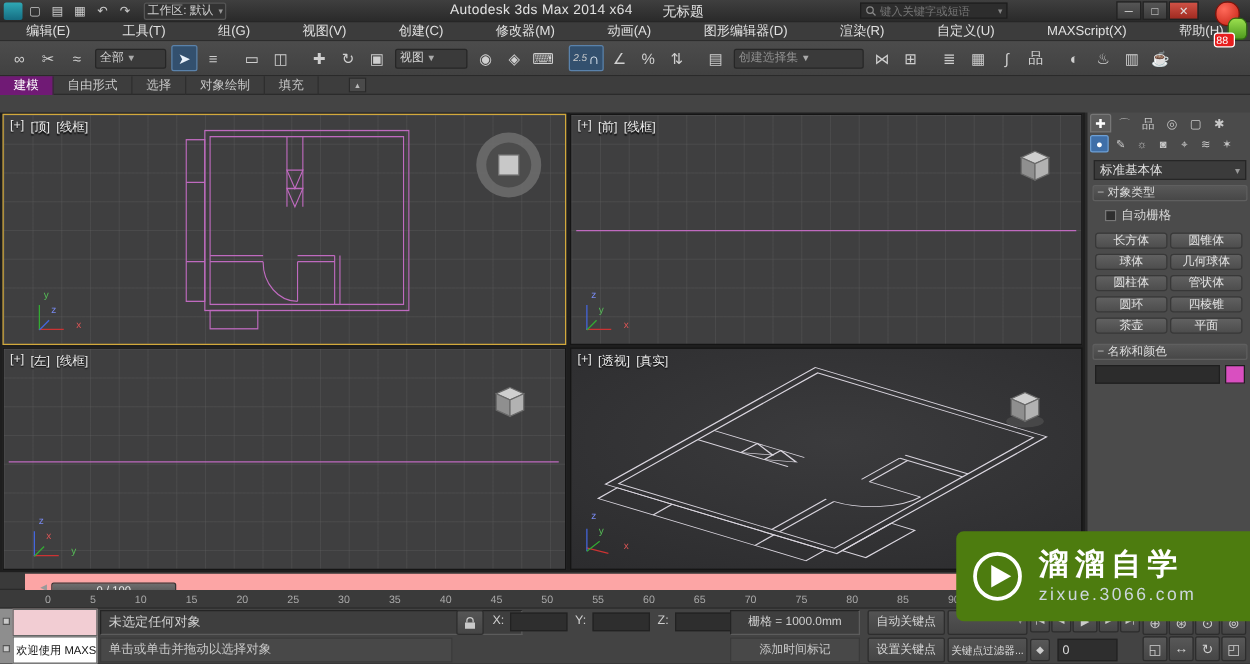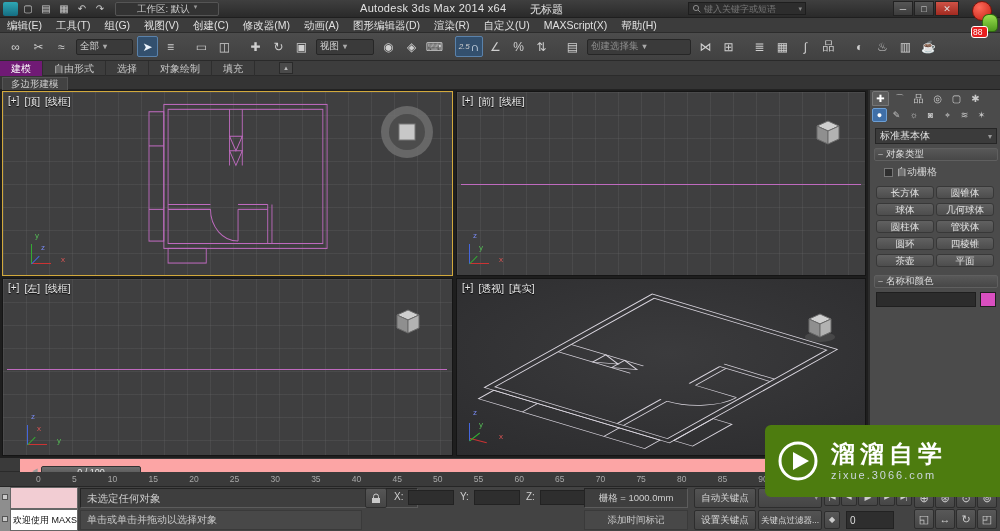--- a/index.html
+++ b/index.html
@@ -1,35 +1,35 @@
 <!DOCTYPE html>
 <html><head>
 <meta charset="utf-8">
 <style>
   *{margin:0;padding:0;box-sizing:border-box}
   body{background:#1b1b1b;font-family:"Liberation Sans",sans-serif}
   #app{position:relative;width:1000px;height:531px;background:#444;overflow:hidden;color:#ddd}
   
   #titlebar{position:absolute;left:0;top:0;width:1000px;height:18px;background:linear-gradient(#3f3f3f,#2a2a2a);border-bottom:1px solid #1f1f1f;display:flex;align-items:center;font-size:10.5px}
   .qbtn{width:16px;height:14px;margin:0 1px;display:flex;align-items:center;justify-content:center;color:#c9c9c9;font-size:10px}
-  #workspace{display:flex;align-items:flex-start;gap:4px;background:#333;border:1px solid #555;border-radius:2px;height:14px;padding:0 21px;margin-left:6px;color:#ccc;font-size:9.5px}
+  #workspace{display:flex;align-items:center;gap:4px;background:#333;border:1px solid #555;border-radius:2px;height:14px;padding:0 2px;margin-left:6px;color:#ccc;font-size:9.5px}
   #win-title{position:absolute;left:360px;top:2px;color:#e2e2e2;font-size:11px;letter-spacing:.3px}
   #doc-title{position:absolute;left:530px;top:2px;color:#e2e2e2;font-size:11px}
   #searchbox{position:absolute;left:688px;top:2px;width:118px;height:13px;background:#2d2d2d;border:1px solid #1e1e1e;display:flex;align-items:center;gap:3px;padding:0 3px}
   #searchbox input{flex:1;background:transparent;border:none;outline:none;color:#999;font-size:9px;min-width:0}
   .winbtn{position:absolute;top:1px;width:20px;height:15px;background:linear-gradient(#565656,#3c3c3c);border:1px solid #222;color:#ddd;font-size:9px;display:flex;align-items:center;justify-content:center}
   #btn-close{background:linear-gradient(#d05246,#a02a20);width:24px}
   
   #overlay-icon{position:absolute;right:2px;top:0;width:34px;height:44px;z-index:60}
   #overlay-circle{position:absolute;right:6px;top:1px;width:20px;height:20px;border-radius:50%;background:radial-gradient(circle at 35% 30%,#ff6a5a,#c41f12);border:1px solid #7d130b}
   #overlay-char{position:absolute;right:0;top:14px;width:16px;height:18px;border-radius:40% 40% 30% 30%;background:linear-gradient(#9adf4e,#4f9a1e);border:1px solid #2e6b10}
   #overlay-badge{position:absolute;right:10px;top:26px;min-width:17px;height:12px;background:#e71e1e;border:1px solid #fff;border-radius:3px;color:#fff;font-size:8.5px;line-height:10px;padding:0 1px}
   
   #menubar{position:absolute;left:0;top:18px;width:1000px;height:15px;background:#3c3c3c;border-bottom:1px solid #2c2c2c;display:flex;align-items:center;font-size:10.5px}
-  .menu-item{padding:0 7px;color:#e0e0e0;height:15px;line-height:15px}
+  .menu-item{padding:0 21px;color:#e0e0e0;height:15px;line-height:15px}
   
   #toolbar{position:absolute;left:0;top:33px;width:1000px;height:28px;background:linear-gradient(#4c4c4c,#414141);border-bottom:1px solid #2a2a2a;display:flex;align-items:center;padding-left:4px}
   .tbtn{width:21px;height:21px;margin:0 1px;display:flex;align-items:center;justify-content:center;color:#cfcfcf;font-size:12px;border:1px solid transparent;border-radius:2px}
   .tbtn.active{background:#33506e;border-color:#5a82ab;color:#eaf2fb}
   .tdrop{height:16px;display:flex;align-items:center;background:#3a3a3a;border:1px solid #262626;border-radius:2px;margin:0 3px;padding:0 3px;font-size:9.5px;color:#d5d5d5}
   .tdrop .arr{margin-left:4px;color:#aaa;font-size:8px}
   .tgap{width:8px}
   .snaplbl{font-size:8px;color:#cfcfcf;margin-right:1px}
   
   #ribbon{position:absolute;left:0;top:61px;width:1000px;height:15px;background:#3d3d3d;border-bottom:1px solid #2b2b2b;display:flex;align-items:center;font-size:10px}
@@ -99,21 +99,21 @@
   #grid-box{position:absolute;left:584px;top:1px;width:104px;height:20px;text-align:center;line-height:18px;font-size:9.5px}
   #timetag-box{position:absolute;left:584px;top:23px;width:104px;height:20px;background:#484848;border:1px solid #3a3a3a;color:#c9c9c9;text-align:center;line-height:18px;font-size:9.5px}
   .keybtn{position:absolute;height:20px;background:linear-gradient(#535353,#454545);border:1px solid #2d2d2d;border-radius:2px;color:#d8d8d8;font-size:9.5px;text-align:center;line-height:18px}
   .transbtn{position:absolute;top:1px;width:16px;height:18px;background:linear-gradient(#585858,#464646);border:1px solid #2d2d2d;border-radius:2px;color:#ccc;font-size:7px;text-align:center;line-height:16px}
   .navbtn{width:20px;height:20px;background:linear-gradient(#585858,#464646);border:1px solid #2d2d2d;border-radius:2px;color:#cfcfcf;font-size:11px;display:flex;align-items:center;justify-content:center}
   #nav-grid{position:absolute;left:914px;top:1px;width:84px;height:42px;display:grid;grid-template-columns:repeat(4,20px);grid-template-rows:20px 20px;gap:1px}
   #frame-field{position:absolute;left:846px;top:24px;width:48px;height:18px;background:#2e2e2e;border:1px solid #222;color:#ddd;font-size:10px;padding:0 3px;outline:none}
   
   #watermark{position:absolute;right:0;top:425px;width:235px;height:72px;background:#4d7c0f;border-radius:6px 0 0 6px;z-index:50;display:flex;align-items:center;padding-left:12px;gap:12px}
   #wm-text1{font-size:24px;font-weight:bold;color:#fff;letter-spacing:5px;line-height:26px}
-  #wm-text2{font-size:11px;color:#cdd7de;letter-spacing:2px;margin-top:2px}
+  #wm-text2{font-size:14px;color:#cdd7de;letter-spacing:2px;margin-top:2px}
 </style>
 </head>
 <body>
 
 <div id="app">
 
   <div id="titlebar">
     <div class="qbtn" style="width:15px;height:14px;background:linear-gradient(#2fa8b5,#156d82);border-radius:2px;margin-left:3px"></div>
     <span class="qbtn">▢</span>
     <span class="qbtn">▤</span>
@@ -212,23 +212,20 @@
     <span class="tbtn">☕</span>
   </div>
 
   <div id="ribbon">
     <span class="rtab sel">建模</span>
     <span class="rtab">自由形式</span>
     <span class="rtab">选择</span>
     <span class="rtab">对象绘制</span>
     <span class="rtab">填充</span>
     <span id="ribbon-collapse">▴</span>
-  </div>
-  <div id="subtabstrip">
-    <span id="subtab">多边形建模</span>
   </div>
 
   <div id="viewports">
 
     <svg width="0" height="0" style="position:absolute">
       <defs>
         <g id="plan" fill="none" stroke="currentColor">
           <rect x="14" y="2" width="154" height="118"></rect>
           <rect x="18" y="6" width="146" height="110"></rect>
           <rect x="0" y="8" width="14" height="106"></rect>

